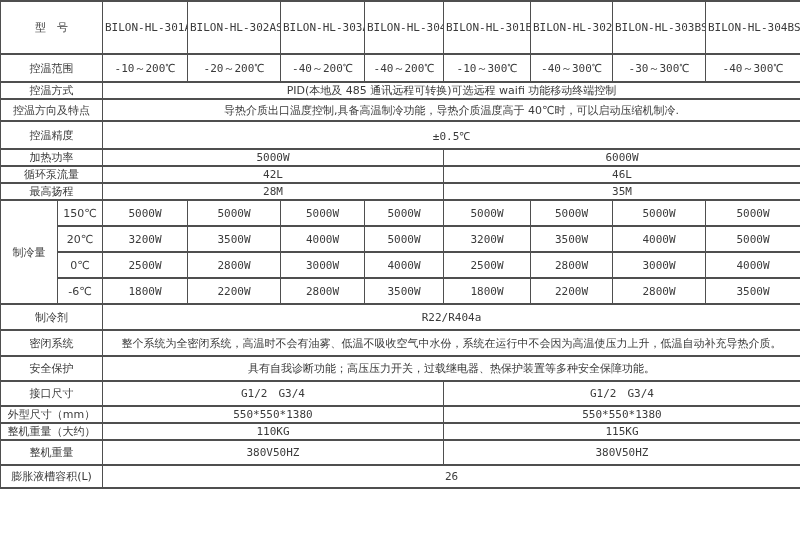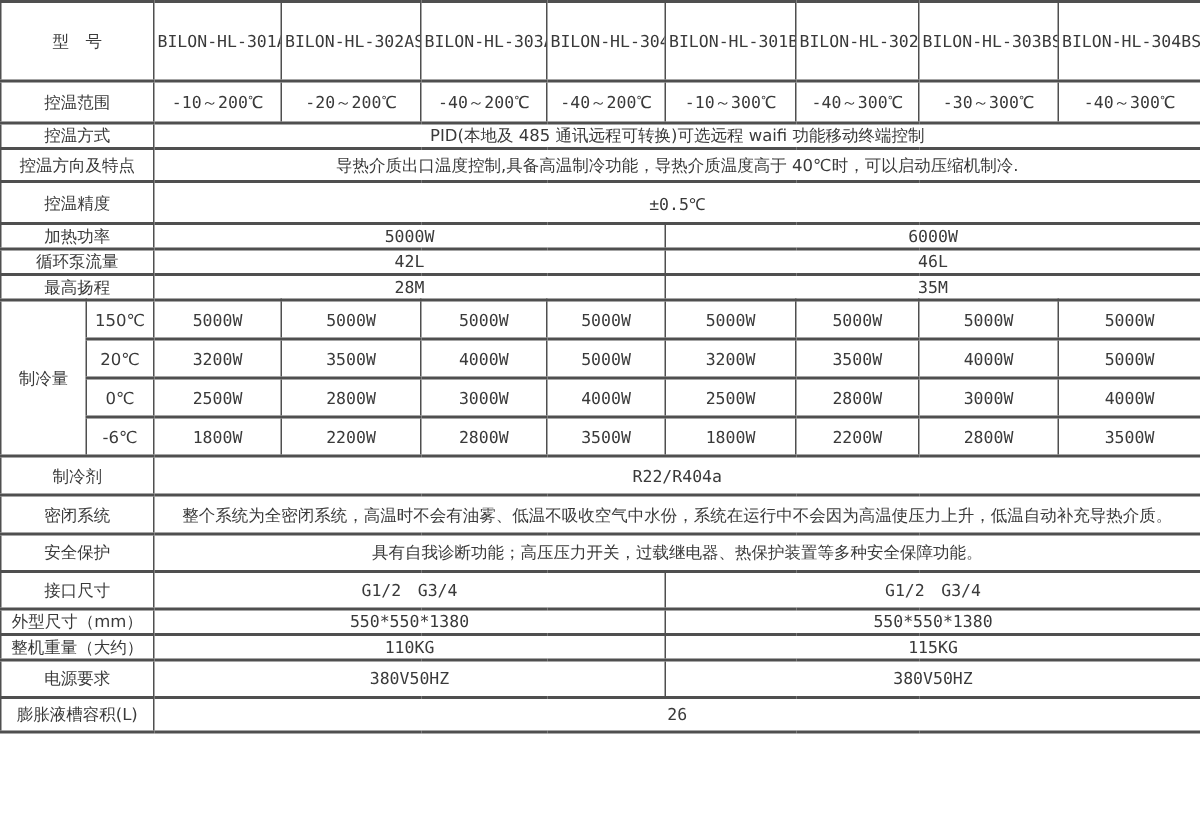--- a/index.html
+++ b/index.html
@@ -189,21 +189,21 @@
     <td class="val" colspan="4">550*550*1380</td>
   </tr>
 
   <tr class="h27">
     <td class="lbl" colspan="2">整机重量（大约）</td>
     <td class="val" colspan="4">110KG</td>
     <td class="val" colspan="4">115KG</td>
   </tr>
 
   <tr class="h25">
-    <td class="lbl" colspan="2">电源要求</td>
+    <td class="lbl" colspan="2">整机重量</td>
     <td class="val" colspan="4">380V50HZ</td>
     <td class="val" colspan="4">380V50HZ</td>
   </tr>
 
   <tr class="h23">
     <td class="lbl" colspan="2">膨胀液槽容积(L)</td>
     <td class="val" colspan="8">26</td>
   </tr>
 </tbody>
     </table>

